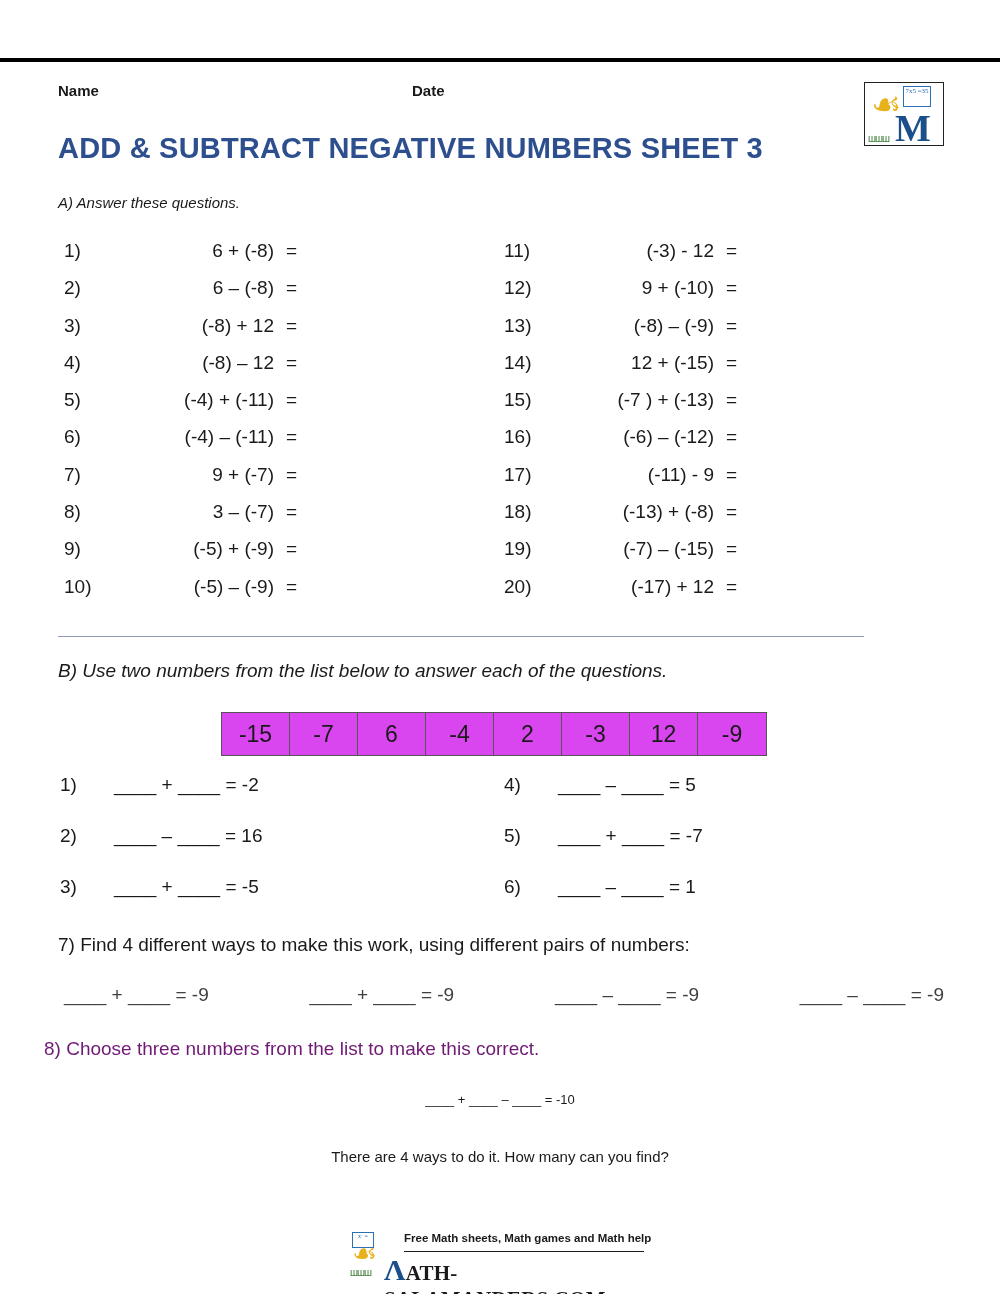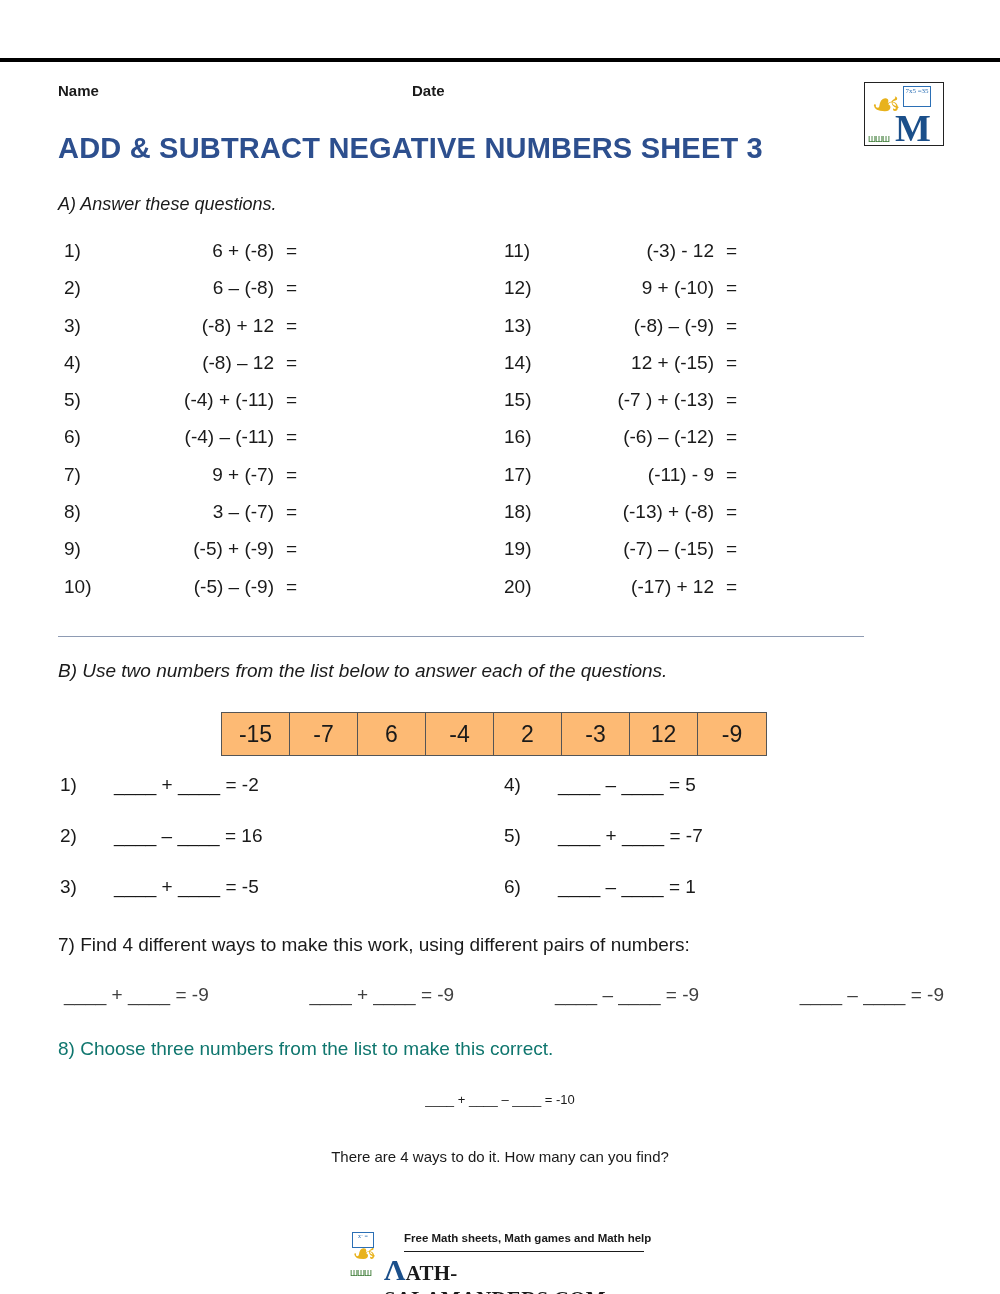--- a/index.html
+++ b/index.html
@@ -123,21 +123,21 @@
     font-weight: bold;
     color: #2d4f8e;
     letter-spacing: 0.2px;
   }
 
   
   .section-a-head {
     position: absolute;
     left: 58px;
     top: 132px;
-    font-size: 18px;
+    font-size: 15px;
     font-style: italic;
     color: #1a1a1a;
   }
   .qgrid {
     position: absolute;
     left: 58px;
     top: 178px;
     width: 880px;
   }
   .qcol {
@@ -195,21 +195,21 @@
     font-size: 19px;
     font-style: italic;
     color: #1a1a1a;
   }
   .numbers-table {
     position: absolute;
     left: 221px;
     top: 650px;
     display: flex;
     border: 1px solid #555;
-    background: #fdba74;
+    background: #d946ef;
   }
   .numbers-table .cell {
     width: 68px;
     height: 42px;
     line-height: 42px;
     text-align: center;
     font-size: 23px;
     color: #1a1a1a;
     border-right: 1px solid #555;
     box-sizing: border-box;
@@ -258,24 +258,24 @@
     width: 880px;
     display: flex;
     justify-content: space-between;
     font-size: 19px;
     color: #404040;
     white-space: nowrap;
   }
   
   .q8-head {
     position: absolute;
-    left: 58px;
+    left: 44px;
     top: 976px;
     font-size: 19px;
-    color: #0f766e;
+    color: #701a75;
   }
   .q8-expr {
     position: absolute;
     left: 0;
     top: 1030px;
     width: 1000px;
     text-align: center;
     font-size: 13px;
     color: #1a1a1a;
   }

